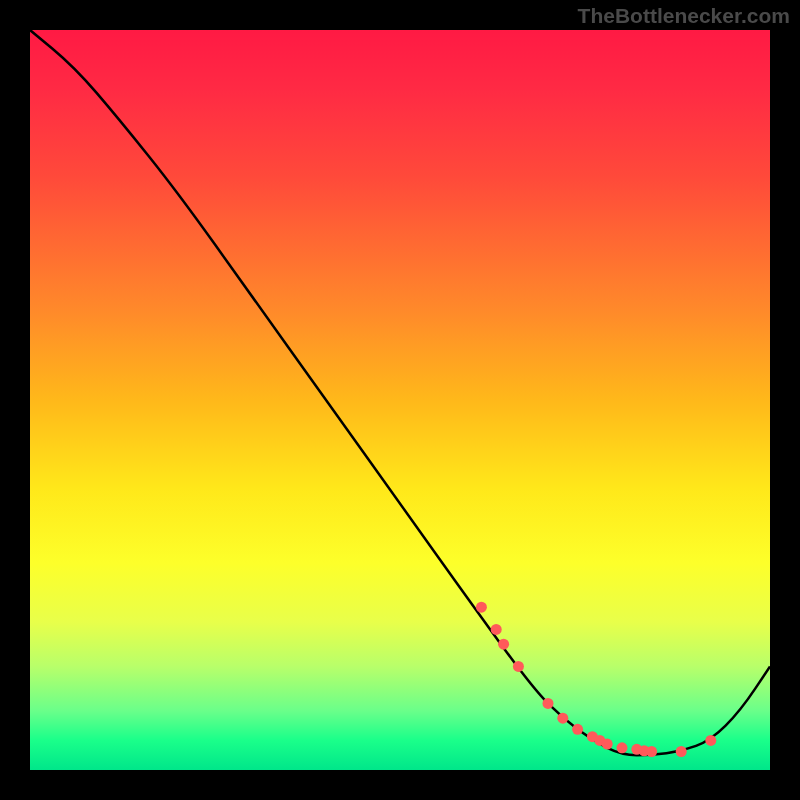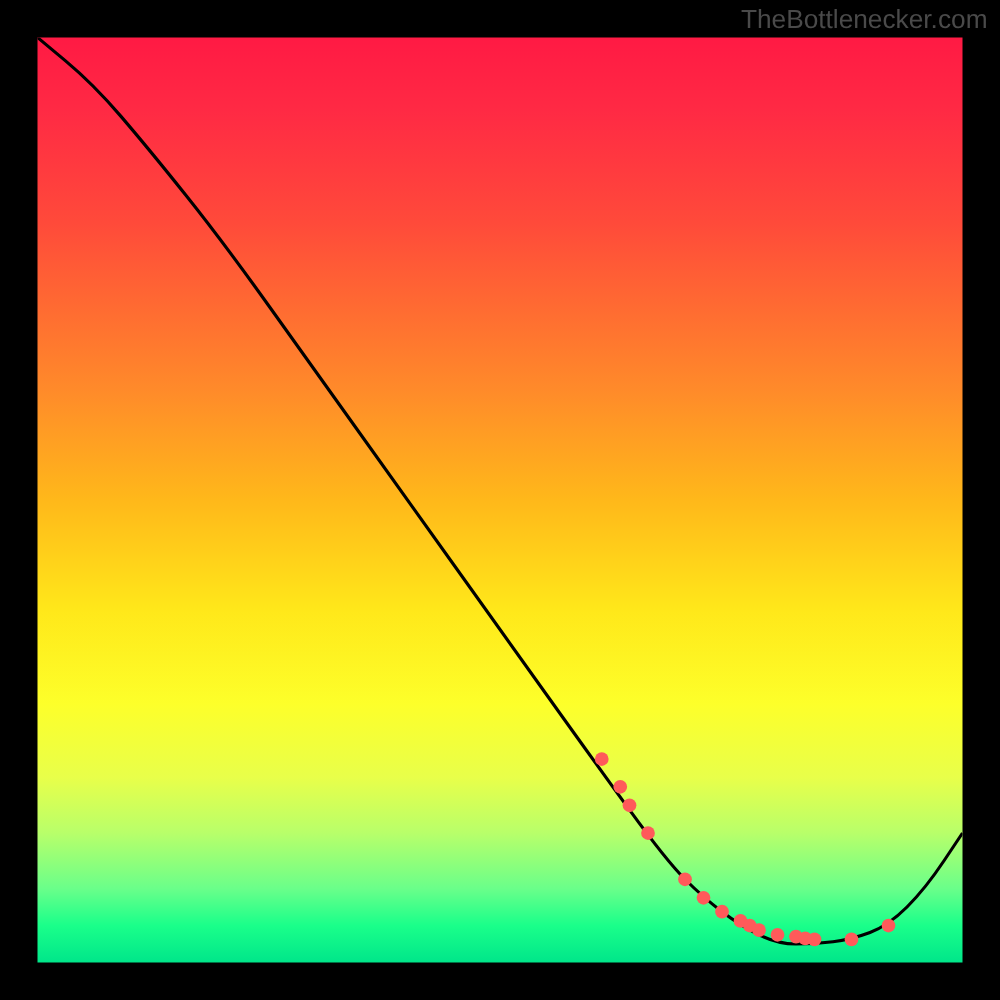--- a/index.html
+++ b/index.html
@@ -10,21 +10,21 @@
     position: relative;
     font-family: Arial, sans-serif;
     overflow: hidden;
   }
   .attribution {
     position: absolute;
     top: 4px;
     right: 10px;
     color: #4a4a4a;
     font-size: 21px;
-    font-weight: 400;
+    font-weight: 700;
     z-index: 10;
   }
   .plot-area {
     position: absolute;
     left: 30px;
     top: 30px;
     width: 740px;
     height: 740px;
     background: linear-gradient(to bottom,
       #ff1a44 0%,

